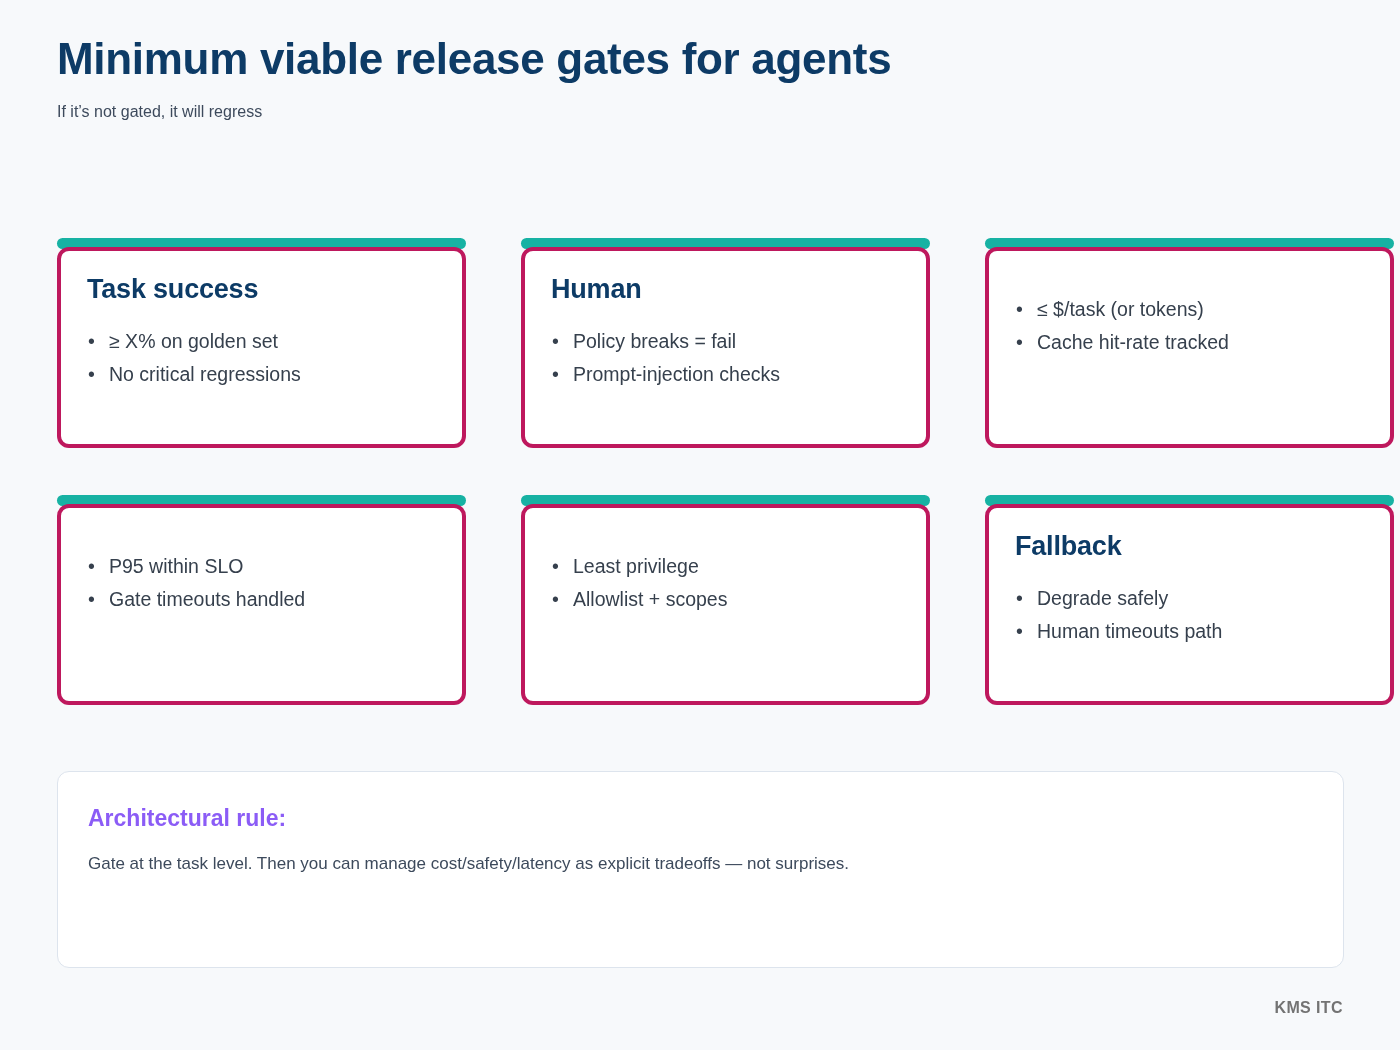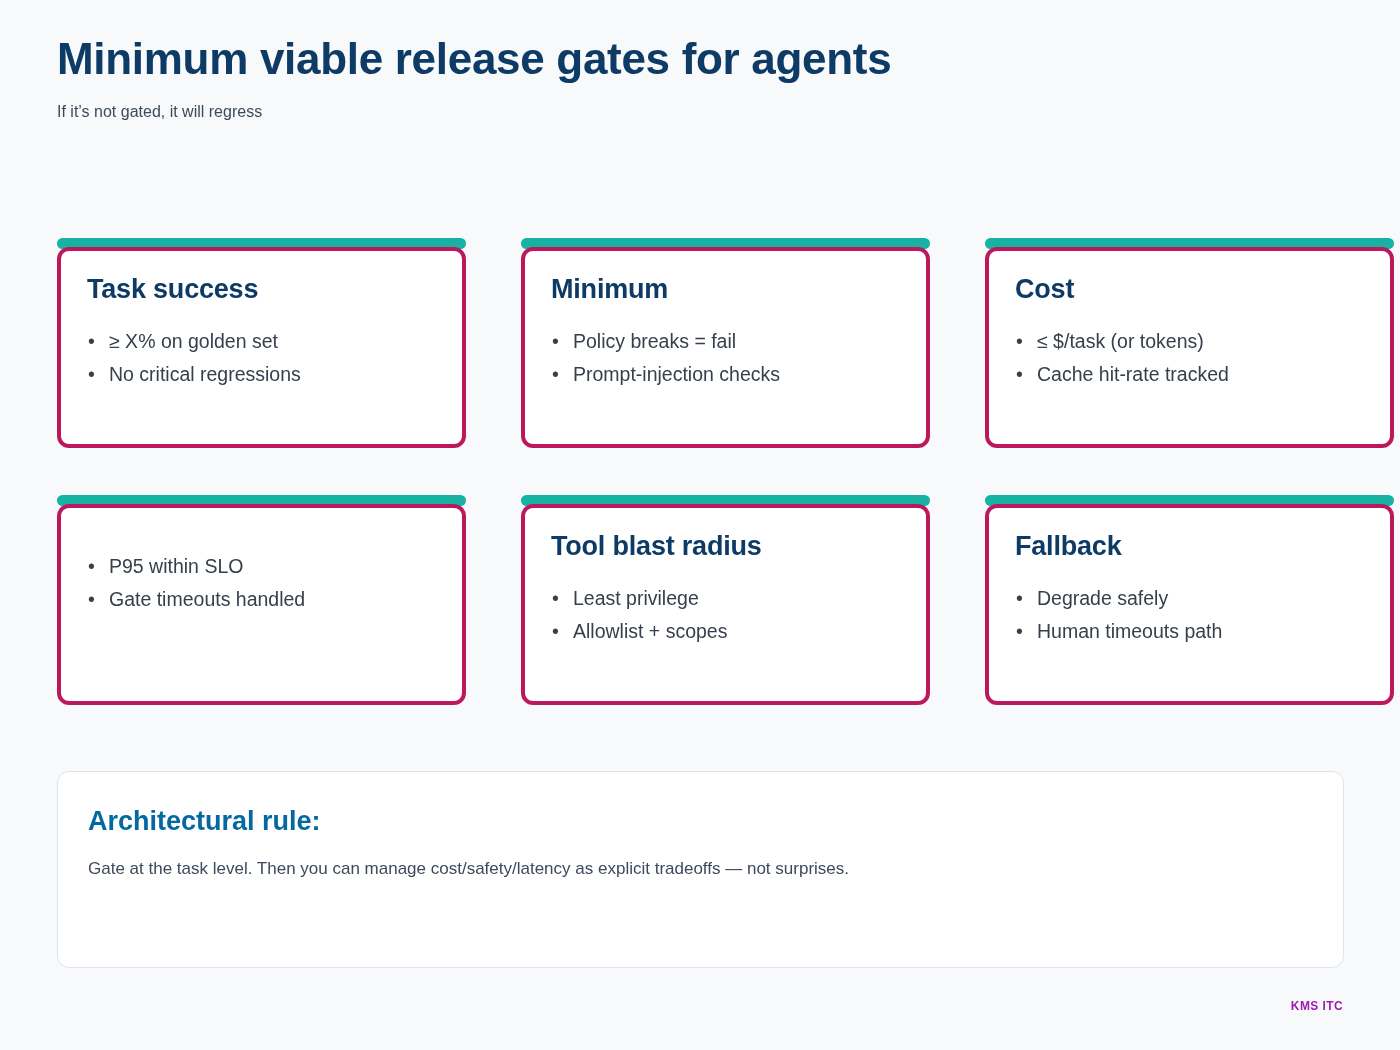--- a/index.html
+++ b/index.html
@@ -123,42 +123,42 @@
     top: 771px;
     width: 1287px;
     height: 197px;
     background: #ffffff;
     border: 1px solid #dde4ed;
     border-radius: 12px;
     padding: 32px 30px 0 30px;
   }
 
   .callout-heading {
-    font-size: 27px;
-    font-weight: bold;
-    color: #0369a1;
+    font-size: 23px;
+    font-weight: bold;
+    color: #8b5cf6;
     line-height: 1.3;
   }
 
   .callout-text {
     margin-top: 18px;
     font-size: 17px;
     color: #3d4a5c;
     line-height: 1.4;
     white-space: nowrap;
   }
 
   
   .footer {
     position: absolute;
     right: 57px;
     top: 999px;
-    font-size: 12px;
-    font-weight: bold;
-    color: #a21caf;
+    font-size: 16px;
+    font-weight: bold;
+    color: #737373;
     letter-spacing: 0.4px;
   }
 </style>
 </head>
 <body>
 
 <div class="slide">
 
   <div class="header">
     <div class="slide-title">Minimum viable release gates for agents</div>
@@ -174,53 +174,51 @@
         <ul class="card-bullets">
           <li><span class="dot">•</span><span>≥ X% on golden set</span></li>
           <li><span class="dot">•</span><span>No critical regressions</span></li>
         </ul>
       </div>
     </div>
 
     <div class="card">
       <div class="card-accent"></div>
       <div class="card-body">
-        <div class="card-title">Minimum</div>
+        <div class="card-title">Human</div>
         <ul class="card-bullets">
           <li><span class="dot">•</span><span>Policy breaks = fail</span></li>
           <li><span class="dot">•</span><span>Prompt-injection checks</span></li>
         </ul>
       </div>
     </div>
 
     <div class="card">
       <div class="card-accent"></div>
       <div class="card-body">
-        <div class="card-title">Cost</div>
         <ul class="card-bullets">
           <li><span class="dot">•</span><span>≤ $/task (or tokens)</span></li>
           <li><span class="dot">•</span><span>Cache hit-rate tracked</span></li>
         </ul>
       </div>
     </div>
 
     <div class="card">
       <div class="card-accent"></div>
       <div class="card-body">
         <ul class="card-bullets">
           <li><span class="dot">•</span><span>P95 within SLO</span></li>
           <li><span class="dot">•</span><span>Gate timeouts handled</span></li>
         </ul>
       </div>
     </div>
 
     <div class="card">
       <div class="card-accent"></div>
       <div class="card-body">
-        <div class="card-title">Tool blast radius</div>
         <ul class="card-bullets">
           <li><span class="dot">•</span><span>Least privilege</span></li>
           <li><span class="dot">•</span><span>Allowlist + scopes</span></li>
         </ul>
       </div>
     </div>
 
     <div class="card">
       <div class="card-accent"></div>
       <div class="card-body">

